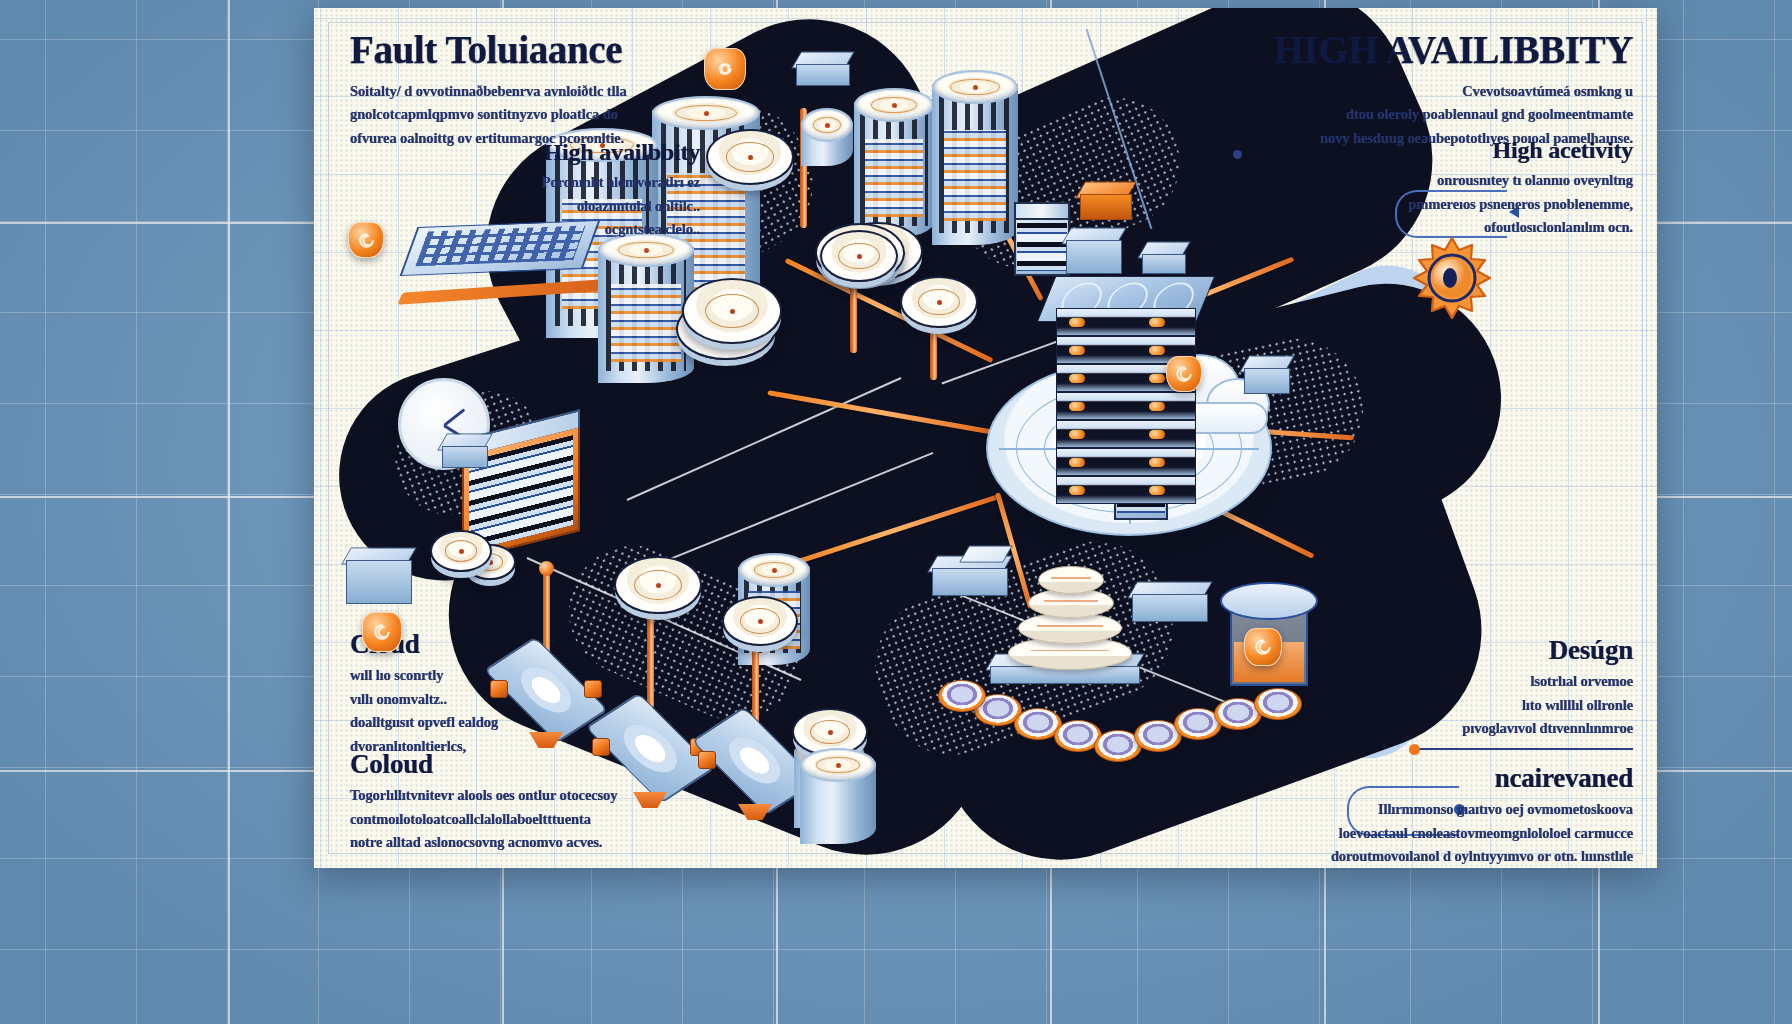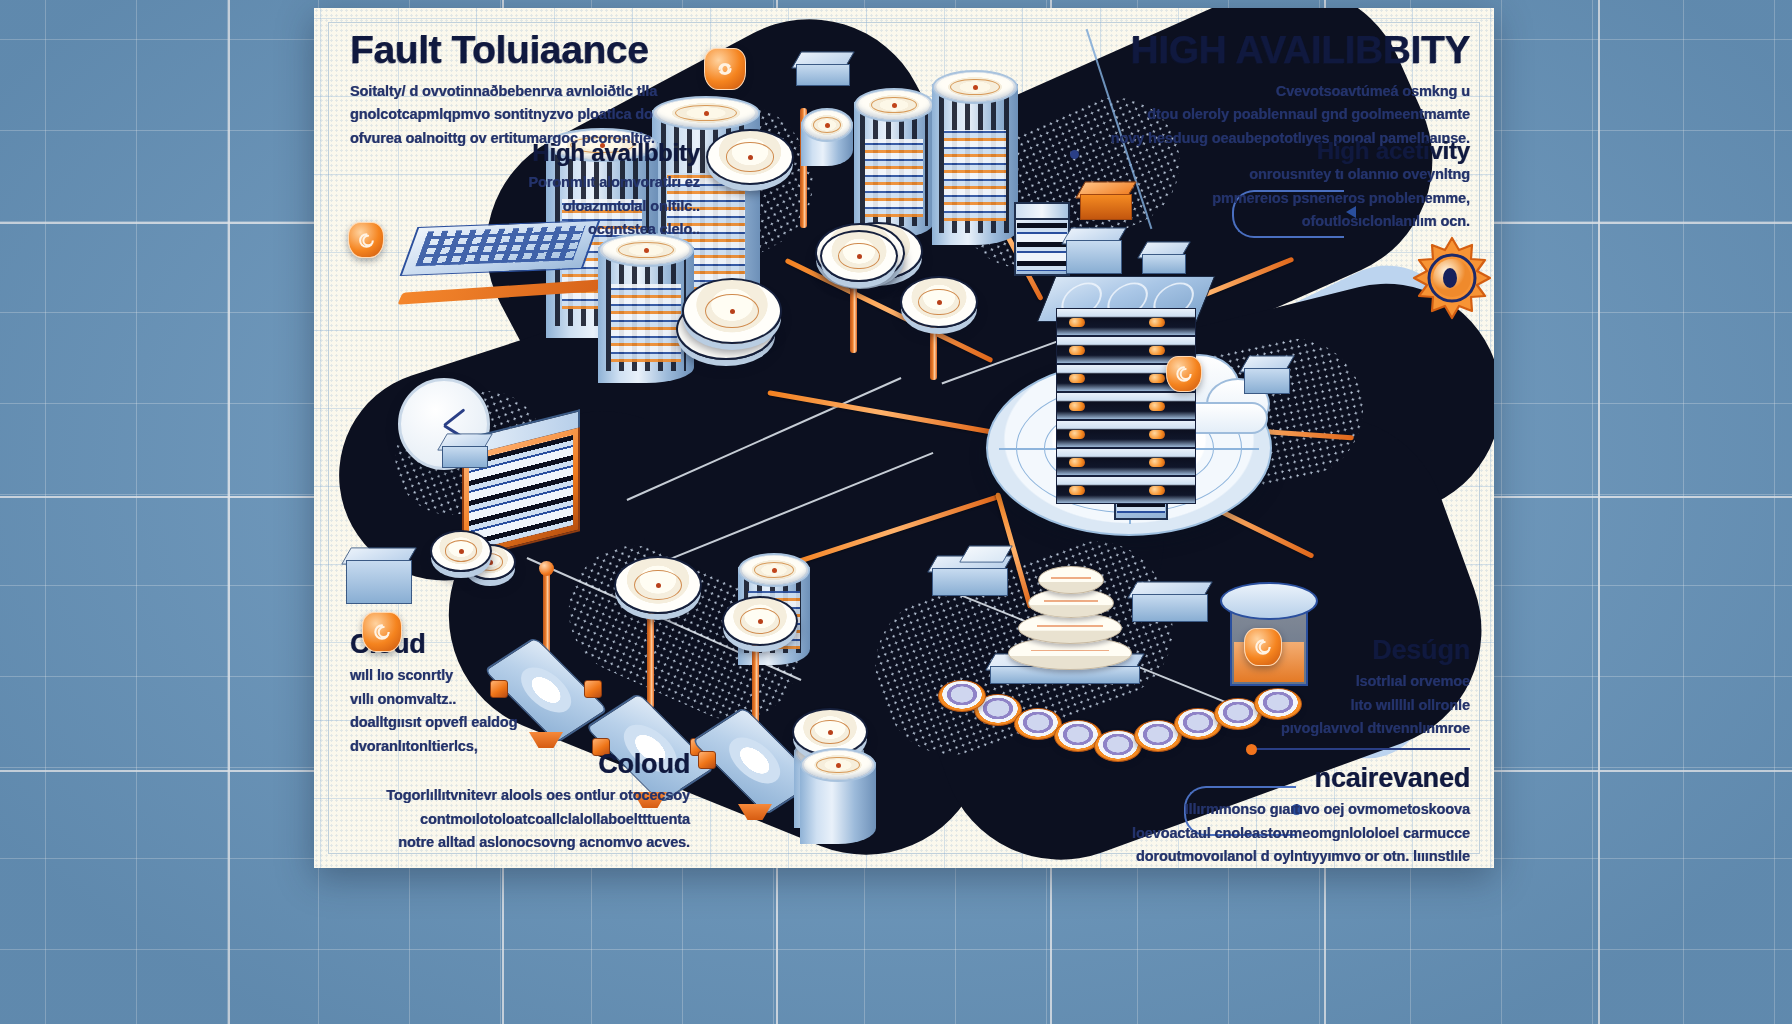--- a/index.html
+++ b/index.html
@@ -15,24 +15,24 @@
         linear-gradient(to right, rgba(255,255,255,.85) 2px, transparent 2px),
         linear-gradient(to bottom, rgba(255,255,255,.85) 2px, transparent 2px),
         linear-gradient(to right, rgba(255,255,255,.32) 1px, transparent 1px),
         linear-gradient(to bottom, rgba(255,255,255,.32) 1px, transparent 1px);
       background-size:274px 274px,274px 274px,91px 91px,91px 91px;
       background-position:-46px -52px,-46px -52px,-46px -52px,-46px -52px;}
   .bg-vig{position:absolute;inset:0;
       background:radial-gradient(ellipse at 50% 45%, rgba(255,255,255,.10), rgba(40,70,100,.22) 85%);}
 
   
-  .poster{position:absolute;left:314px;top:8px;width:1180px;height:860px;
+  .poster{position:absolute;left:314px;top:8px;width:1343px;height:860px;
       background:#fbf8ec;
       box-shadow:0 10px 34px rgba(20,35,55,.38);
-      overflow:hidden;}
+      overflow:hidden;font-family:Liberation Serif, serif;}
   .poster-inner-rule{position:absolute;left:14px;top:14px;right:14px;bottom:14px;
       border:1px solid rgba(120,160,200,.45);pointer-events:none;}
   .poster-grid{position:absolute;inset:0;
       background-image:
         linear-gradient(to right, rgba(120,165,210,.30) 1px, transparent 1px),
         linear-gradient(to bottom, rgba(120,165,210,.30) 1px, transparent 1px);
       background-size:78px 78px,78px 78px;background-position:6px 10px;}
   .poster-noise{position:absolute;inset:0;opacity:.5;
       background-image:radial-gradient(rgba(150,180,210,.5) 1px, transparent 1.4px);
       background-size:5px 5px;}
@@ -641,40 +641,40 @@
       <div class="t-p r" style="margin-top:10px;">
         <div>Cvevotsoavtúmeá osmkng u</div>
         <div>dtou oleroly poablennaul gnd goolmeentmamte</div>
         <div>novy hesduug oeaubepototlıyes poıoal pamelhaınse.</div>
       </div>
     </div>
 
     <div class="tblock" style="right:24px;top:130px;width:380px;">
       <div class="t-h2 r">High acetivity</div>
       <span class="bullet" style="left:-20px;top:12px;"></span>
-      <div class="t-p r" style="">
+      <div class="t-p r" style="margin-top:6px;">
         <div>onrousnıtey tı olannıo oveynltng</div>
         <div>pmmereıos psneneros pnoblenemme,</div>
         <div>ofoutlosıclonlanılım ocn.</div>
       </div>
     </div>
     <div class="conn" style="right:150px;top:182px;width:110px;height:44px;"></div>
     <div class="arrow" style="right:138px;top:198px;transform:rotate(180deg);"></div>
 
     <div class="tblock" style="left:36px;top:622px;width:320px;">
       <div class="t-h2" style="font-size:27px;">Cloud</div>
       <div class="t-p" style="margin-top:6px;">
         <div>wıll lıo sconrtly</div>
         <div>vıllı onomvaltz..</div>
         <div>doalltgıısıt opvefl ealdog</div>
         <div>dvoranlıtonltierlcs,</div>
       </div>
     </div>
 
-    <div class="tblock" style="left:36px;top:742px;width:340px;text-align:right;">
+    <div class="tblock" style="left:36px;top:742px;width:340px;">
       <div class="t-h2" style="font-size:27px;">Coloud</div>
       <div class="t-p" style="margin-top:6px;">
         <div>Togorlıllıtvnitevr alools oes ontlur otocecsoy</div>
         <div>contmoılotoloatcoallclalollaboeltttuenta</div>
         <div>notre alltad aslonocsovng acnomvo acves.</div>
       </div>
     </div>
 
     <div class="tblock" style="right:24px;top:628px;width:320px;">
       <div class="t-h2 r" style="font-size:27px;">Desúgn</div>

